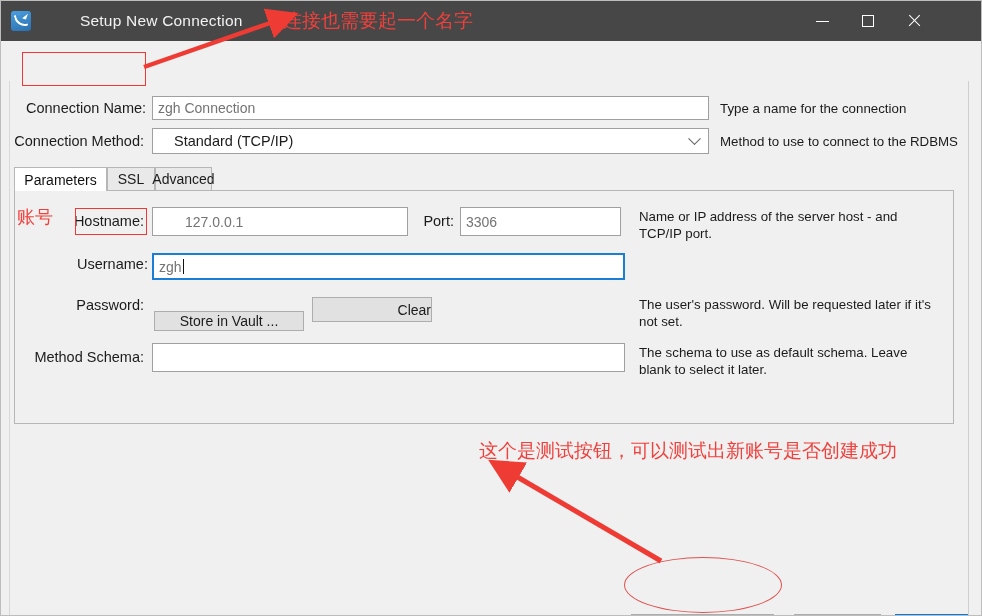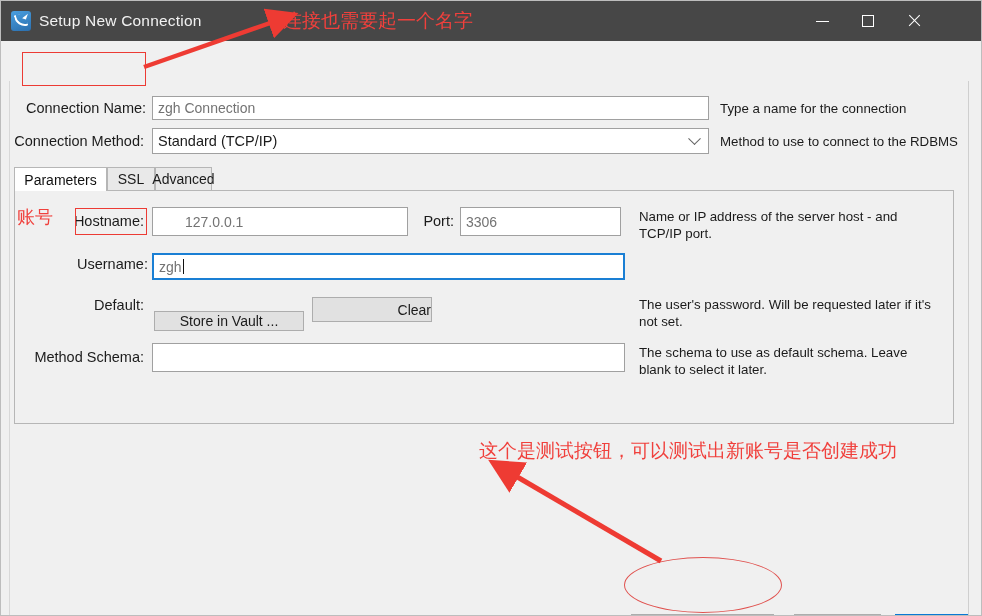--- a/index.html
+++ b/index.html
@@ -15,21 +15,21 @@
     background: #f0f0f0;
     border: 1px solid #bdbdbd;
     overflow: hidden;
   }
 
   
   #titlebar {
     position: absolute; left: 0; top: 0;
     width: 982px; height: 40px;
     background: #474747;
-    display: flex; align-items: center;
+    display: flex; align-items: center; gap: 41px;
   }
   #app-icon {
     width: 20px; height: 20px;
     margin-left: 10px; margin-right: 8px;
     border-radius: 3px;
     background: linear-gradient(160deg, #4a9fe0 0%, #2b6fae 100%);
     position: relative; flex: none;
   }
   #app-icon .swoosh {
     position: absolute; left: 4px; top: 3px;
@@ -123,21 +123,21 @@
     background: #111;
     margin-left: 1px;
   }
 
   #connection-name-field { left: 151px; top: 55px; width: 557px; height: 24px; }
   #connection-method-select {
     left: 151px; top: 87px; width: 557px; height: 26px;
     background: #ffffff; border: 1px solid #a0a0a0;
     font-size: 14.5px; color: #1b1b1b;
     position: absolute;
-    display: flex; align-items: center; padding-left: 5px;
+    display: flex; align-items: center; padding-left: 21px;
   }
   #method-arrow {
     position: absolute; right: 0; top: 0; width: 28px; height: 24px;
     display: flex; align-items: center; justify-content: center;
   }
   #method-arrow .chev {
     width: 9px; height: 9px;
     border-right: 1.6px solid #666;
     border-bottom: 1.6px solid #666;
     transform: rotate(45deg) translate(-2px,-2px);
@@ -310,21 +310,21 @@
     </div>
     <div class="hint" style="left:638px; top:167px; width:330px;">Name or IP address of the server host - and
 TCP/IP port.</div>
 
     <div class="lbl" style="left:76px; top:215px; width:67px;">Username:</div>
     <div class="tfield focus" id="username-field">
       <span>zgh</span>
         <span class="caret"></span>
     </div>
 
-    <div class="lbl" style="left:71px; top:256px; width:72px;">Default:</div>
+    <div class="lbl" style="left:71px; top:256px; width:72px;">Password:</div>
     <div class="btn" id="btn-store-vault">
       <span>Store in Vault ...</span>
     </div>
     <div class="btn" id="btn-clear">
       <span>Clear</span>
     </div>
     <div class="hint" style="left:638px; top:255px; width:340px;">The user's password. Will be requested later if it's
 not set.</div>
 
     <div class="lbl" style="left:30px; top:308px; width:113px;">Method Schema:</div>

